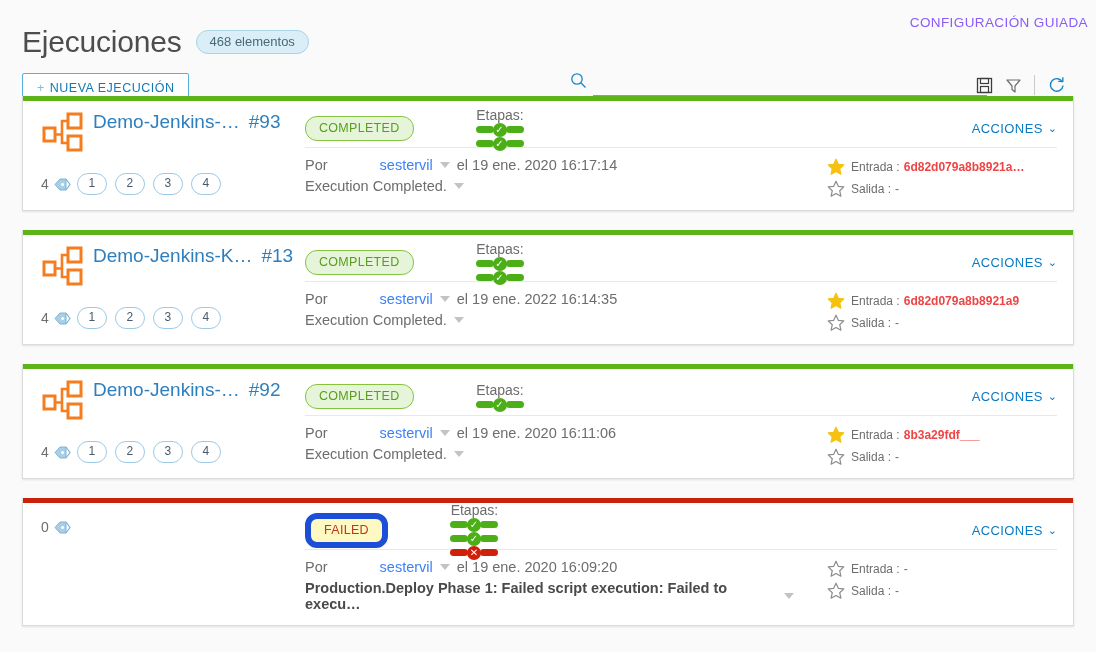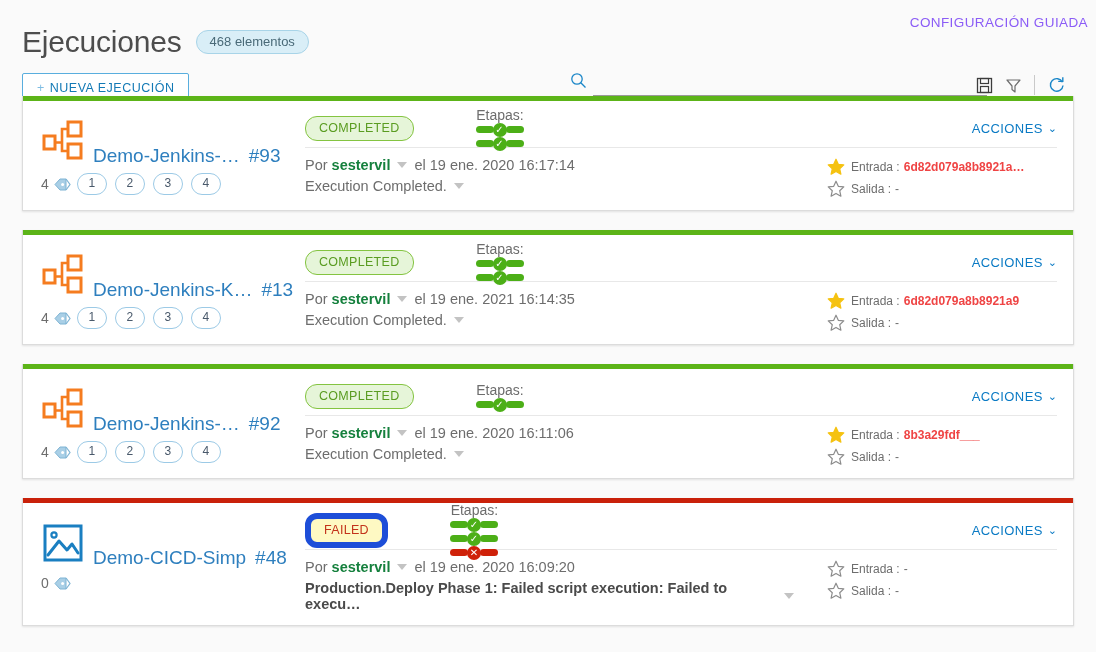--- a/index.html
+++ b/index.html
@@ -118,21 +118,21 @@
   }
   .card-topbar { height: 5px; width: 100%; }
   .card-body { display: flex; }
 
   
   .col-left {
     width: 282px;
     flex: 0 0 282px;
     padding: 10px 0 8px 18px;
   }
-  .left-title-row { display: flex; align-items: flex-end; height: 56px; }
+  .left-title-row { display: flex; align-items: flex-start; height: 56px; }
   .app-icon { flex: 0 0 auto; margin-right: 8px; }
   .exec-name {
     font-size: 19px;
     color: #2e7fbe;
     font-weight: 400;
     cursor: pointer;
     white-space: nowrap;
   }
   .exec-num {
     font-size: 19px;
@@ -188,21 +188,21 @@
     display: flex; align-items: center; justify-content: center;
     color: #fff; font-size: 10px; line-height: 1;
     margin: 0 -1px;
   }
   .stage-ok .stage-dot { background: #4caf17; }
   .stage-fail .stage-dot { background: #cf2109; }
 
   .mid-lines { padding-top: 9px; }
   .mid-line { display: flex; align-items: center; font-size: 14.5px; color: #6d6d6d; margin-bottom: 5px; }
   .mid-line .by { margin-right: 4px; }
-  .mid-line .user { font-weight: bold; color: #15803d; }
+  .mid-line .user { font-weight: normal; color: #3b82f6; margin-left: 48px; }
   .caret-small {
     margin: 0 7px;
     border-left: 5px solid transparent;
     border-right: 5px solid transparent;
     border-top: 6px solid #c3c3c3;
     display: inline-block;
   }
   .mid-line .date { color: #6d6d6d; }
   .msg-text { color: #6d6d6d; }
   .msg-text.bold { font-weight: bold; color: #4a4a4a; }
@@ -416,21 +416,21 @@
                 <span class="stage-dot">✓</span>
                 <span class="stage-bar"></span>
               </span>
             </span>
           </div>
           <div class="mid-lines">
             <div class="mid-line">
               <span class="by">Por</span>
               <span class="user">sestervil</span>
               <span class="caret-small"></span>
-              <span class="date">el 19 ene. 2021 16:14:35</span>
+              <span class="date">el 19 ene. 2022 16:14:35</span>
             </div>
             <div class="mid-line">
               <span class="msg-text">Execution Completed.</span>
               <span class="caret-small"></span>
             </div>
           </div>
         </div>
         <div class="col-right">
           <div class="actions-row">
             <span class="actions-link">ACCIONES</span>
@@ -538,29 +538,20 @@
               <span class="io-value dash">-</span>
             </div>
           </div>
         </div>
       </div>
     </div>
     <div class="exec-card">
       <div class="card-topbar" style="background:#c9210a"></div>
       <div class="card-body">
         <div class="col-left">
-          <div class="left-title-row">
-            <span class="app-icon"><svg width="44" height="44" viewBox="0 0 44 44">
-                <rect x="4" y="5" width="36" height="34" fill="none" stroke="#1a7fc1" stroke-width="3"></rect>
-                <circle cx="13" cy="14" r="2.6" fill="none" stroke="#1a7fc1" stroke-width="2.2"></circle>
-                <polyline points="7,34 18,20 26,29 31,23 37,32" fill="none" stroke="#1a7fc1" stroke-width="3" stroke-linejoin="round" stroke-linecap="round"></polyline>
-              </svg></span>
-            <span class="exec-name">Demo-CICD-Simp</span>
-            <span class="exec-num">#48</span>
-          </div>
           <div class="tag-row">
             <span class="tag-count">0</span>
             <span class="tag-icon">
               <svg width="17" height="15" viewBox="0 0 17 15">
                 <path d="M1 7.5 L6 2 H12 V13 H6 Z" fill="#a9cfe6" stroke="#7fb4d4" stroke-width="1"></path>
                 <circle cx="8.6" cy="7.5" r="1.5" fill="#fff"></circle>
                 <path d="M12 2 L16 7.5 L12 13" fill="none" stroke="#7fb4d4" stroke-width="1.2"></path>
               </svg>
             </span>
           </div>

